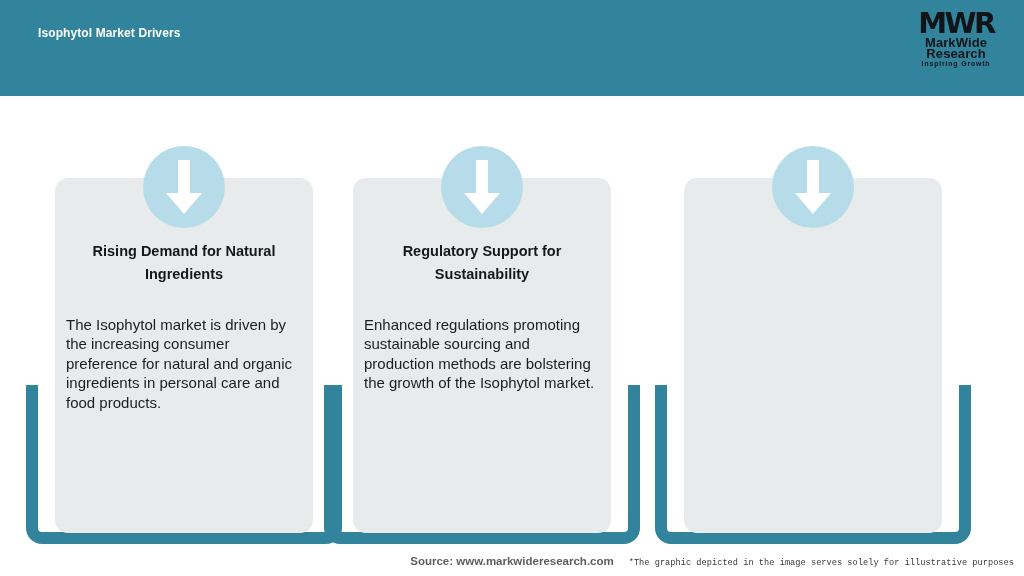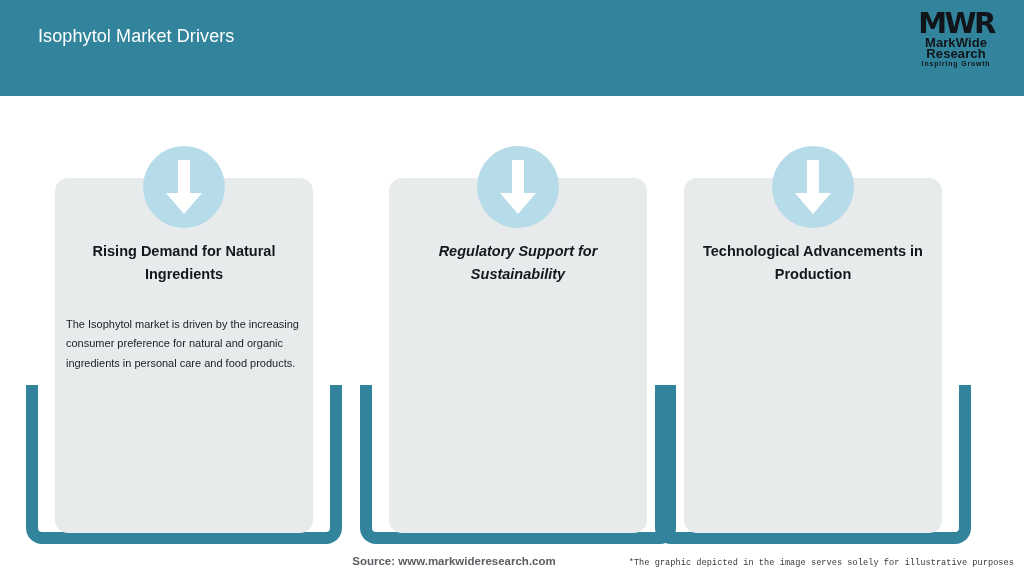--- a/index.html
+++ b/index.html
@@ -21,22 +21,22 @@
     position: absolute;
     left: 0; top: 0;
     width: 1024px;
     height: 96px;
     background: #31849B;
   }
   .header-title {
     position: absolute;
     left: 38px;
     top: 26px;
-    font-size: 18px;
-    font-weight: normal;
+    font-size: 12px;
+    font-weight: bold;
     color: #ffffff;
     letter-spacing: 0.1px;
   }
 
   
   .logo {
     position: absolute;
     right: 14px;
     top: 8px;
     width: 108px;
@@ -80,21 +80,21 @@
     height: 455px;
   }
 
   .card-group {
     position: absolute;
     top: 0;
     width: 316px;
     height: 455px;
   }
   .card-group.g1 { left: 26px; }
-  .card-group.g2 { left: 360px; font-style: italic; }
+  .card-group.g2 { left: 324px; }
   .card-group.g3 { left: 655px; }
 
   
   .bracket {
     position: absolute;
     left: 0;
     top: 289px;
     width: 316px;
     height: 159px;
     border-left: 12px solid #31849B;
@@ -146,31 +146,31 @@
     font-weight: bold;
     line-height: 23px;
     color: #15181B;
   }
   .card-body {
     position: absolute;
     left: 11px;
     right: 11px;
     top: 137px;
     text-align: left;
-    font-size: 11px;
+    font-size: 15px;
     line-height: 19.4px;
     color: #1B1E21;
   }
 
   
   .source {
     position: absolute;
     left: 0;
     top: 555px;
-    width: 908px;
+    width: 1024px;
     text-align: center;
     font-size: 11.5px;
     font-weight: bold;
     color: #5B5F63;
   }
   .disclaimer {
     position: absolute;
     right: 10px;
     top: 558px;
     font-size: 8.6px;
@@ -203,32 +203,32 @@
       <svg viewBox="0 0 40 56" xmlns="http://www.w3.org/2000/svg">
         <path d="M14 0 H26 V33 H38 L20 54 L2 33 H14 Z" fill="#ffffff"></path>
       </svg>
     </div>
   </div>
 
   <div class="card-group g2">
     <div class="bracket"></div>
     <div class="panel">
       <div class="card-title">Regulatory Support for Sustainability</div>
+      <div class="card-body">Enhanced regulations promoting sustainable sourcing and production methods are bolstering the growth of the Isophytol market.</div>
     </div>
     <div class="icon-circle">
       <svg viewBox="0 0 40 56" xmlns="http://www.w3.org/2000/svg">
         <path d="M14 0 H26 V33 H38 L20 54 L2 33 H14 Z" fill="#ffffff"></path>
       </svg>
     </div>
   </div>
 
   <div class="card-group g3">
     <div class="bracket"></div>
     <div class="panel">
-      <div class="card-title">Technological Advancements in Production</div>
     </div>
     <div class="icon-circle">
       <svg viewBox="0 0 40 56" xmlns="http://www.w3.org/2000/svg">
         <path d="M14 0 H26 V33 H38 L20 54 L2 33 H14 Z" fill="#ffffff"></path>
       </svg>
     </div>
   </div>
 
 </div>
 

